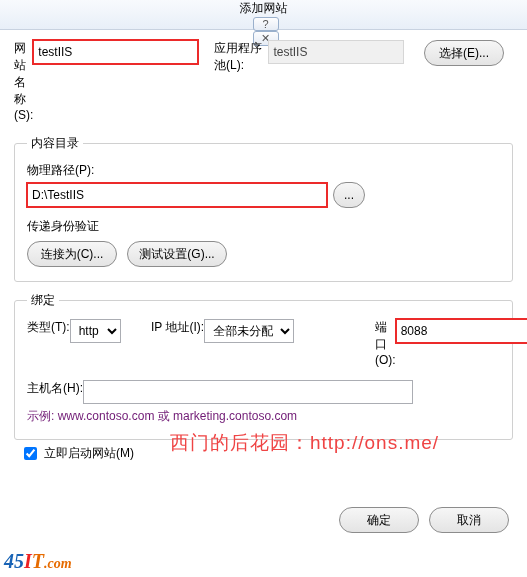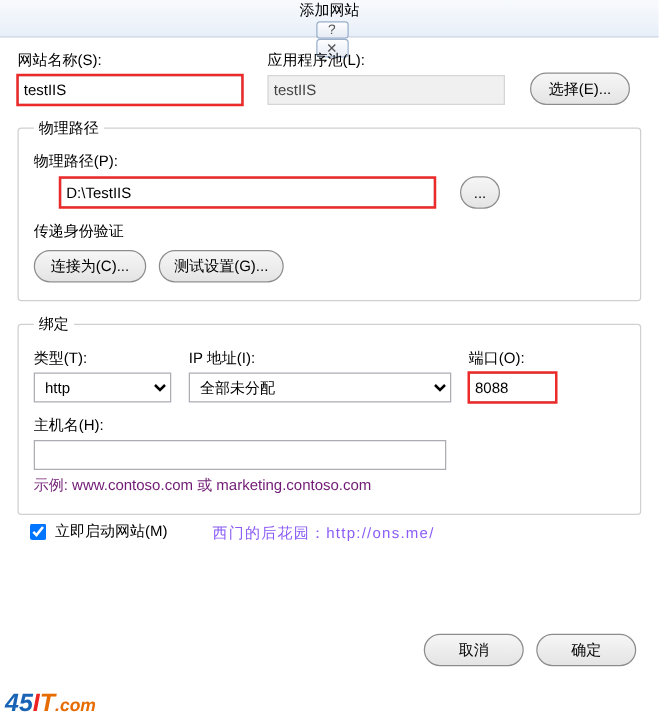--- a/index.html
+++ b/index.html
@@ -28,21 +28,21 @@
     border: 1px solid #9ab0cc;
     border-radius: 3px;
     margin-left: 4px;
     display: flex; align-items: center; justify-content: center;
     background: linear-gradient(#fdfdfe,#e6ecf5);
     font-size: 11px; color: #555;
     cursor: pointer;
   }
   .content { padding: 10px 14px 0 14px; }
   .row { display: flex; gap: 20px; margin-bottom: 4px; }
-  .col { display: flex; flex-direction: column; }
+  .col { display: flex; flex-direction: row; }
   .label { margin-bottom: 3px; }
   input[type=text], select {
     font-family: inherit; font-size: 12px;
     padding: 3px 4px;
     border: 1px solid #abadb3;
     background: #fff;
     height: 24px;
   }
   select { height: 24px; }
   .readonly {
@@ -69,31 +69,31 @@
     border: 1px solid #d0d0d0;
     border-radius: 3px;
     padding: 10px 12px 14px 12px;
     margin: 10px 0 0 0;
   }
   legend { padding: 0 4px; }
   .redbox { outline: 2.5px solid #ec2a2a; outline-offset: -1px; }
   .hint { color: #701a75; margin-top: 4px; }
   .watermark {
     position: absolute;
-    left: 170px; top: 418px;
-    color: #8b5cf6;
-    font-size: 12px;
+    left: 170px; top: 430px;
+    color: #ef4444;
+    font-size: 19px;
     letter-spacing: 1px;
   }
   .logo {
     position: absolute;
     left: 4px; bottom: 4px;
     font-family: Arial, sans-serif;
   }
-  .logo-top { font-style: italic; font-weight: bold; font-size: 20px; line-height: 18px; }
+  .logo-top { font-style: italic; font-weight: bold; font-size: 20px; line-height: 18px; font-family: Liberation Serif, serif; }
   .logo-top .u { color: #1863b5; }
   .logo-top .s { color: #e22; }
   .logo-top .t { color: #e66b00; }
   .logo-top .dot { color: #e66b00; font-size: 14px; }
   .logo-sub { font-size: 11px; color: #444; font-weight: bold; letter-spacing: 0; }
   .footer-btns {
     position: absolute;
     right: 18px; bottom: 44px;
     display: flex; gap: 10px;
   }
@@ -118,23 +118,23 @@
     <div class="col" style="width:190px;">
       <span class="label">应用程序池(L):</span>
       <div class="readonly" style="width:190px;">testIIS</div>
     </div>
     <div class="col" style="justify-content:flex-end;">
       <button class="btn">选择(E)...</button>
     </div>
   </div>
 
   <fieldset>
-    <legend>物理路径</legend>
+    <legend>内容目录</legend>
     <div class="label">物理路径(P):</div>
-    <div style="display:flex; gap:20px; align-items:center;margin-left:21px;">
+    <div style="display:flex; gap:6px; align-items:center;">
       <input type="text" class="redbox" style="width: 300px;" value="D:\TestIIS">
       <button class="btn btn-sm">...</button>
     </div>
     <div class="label" style="margin-top:10px;">传递身份验证</div>
     <div style="display:flex; gap:10px; margin-top:6px;">
       <button class="btn" style="min-width:90px;">连接为(C)...</button>
       <button class="btn" style="min-width:100px;">测试设置(G)...</button>
     </div>
   </fieldset>
 
@@ -168,21 +168,21 @@
   <div class="checkbox-row">
     <input type="checkbox" checked="" style="">
     <span>立即启动网站(M)</span>
   </div>
 
 </div>
 
 <div class="watermark">西门的后花园：http://ons.me/</div>
 
 <div class="footer-btns">
+  <button class="btn">确定</button>
   <button class="btn">取消</button>
-  <button class="btn">确定</button>
 </div>
 
 <div class="logo">
   <div class="logo-top">
     <span class="u">45</span><span class="s">I</span><span class="t">T</span><span class="dot">.com</span>
   </div>
 </div>
 
 </body></html>

